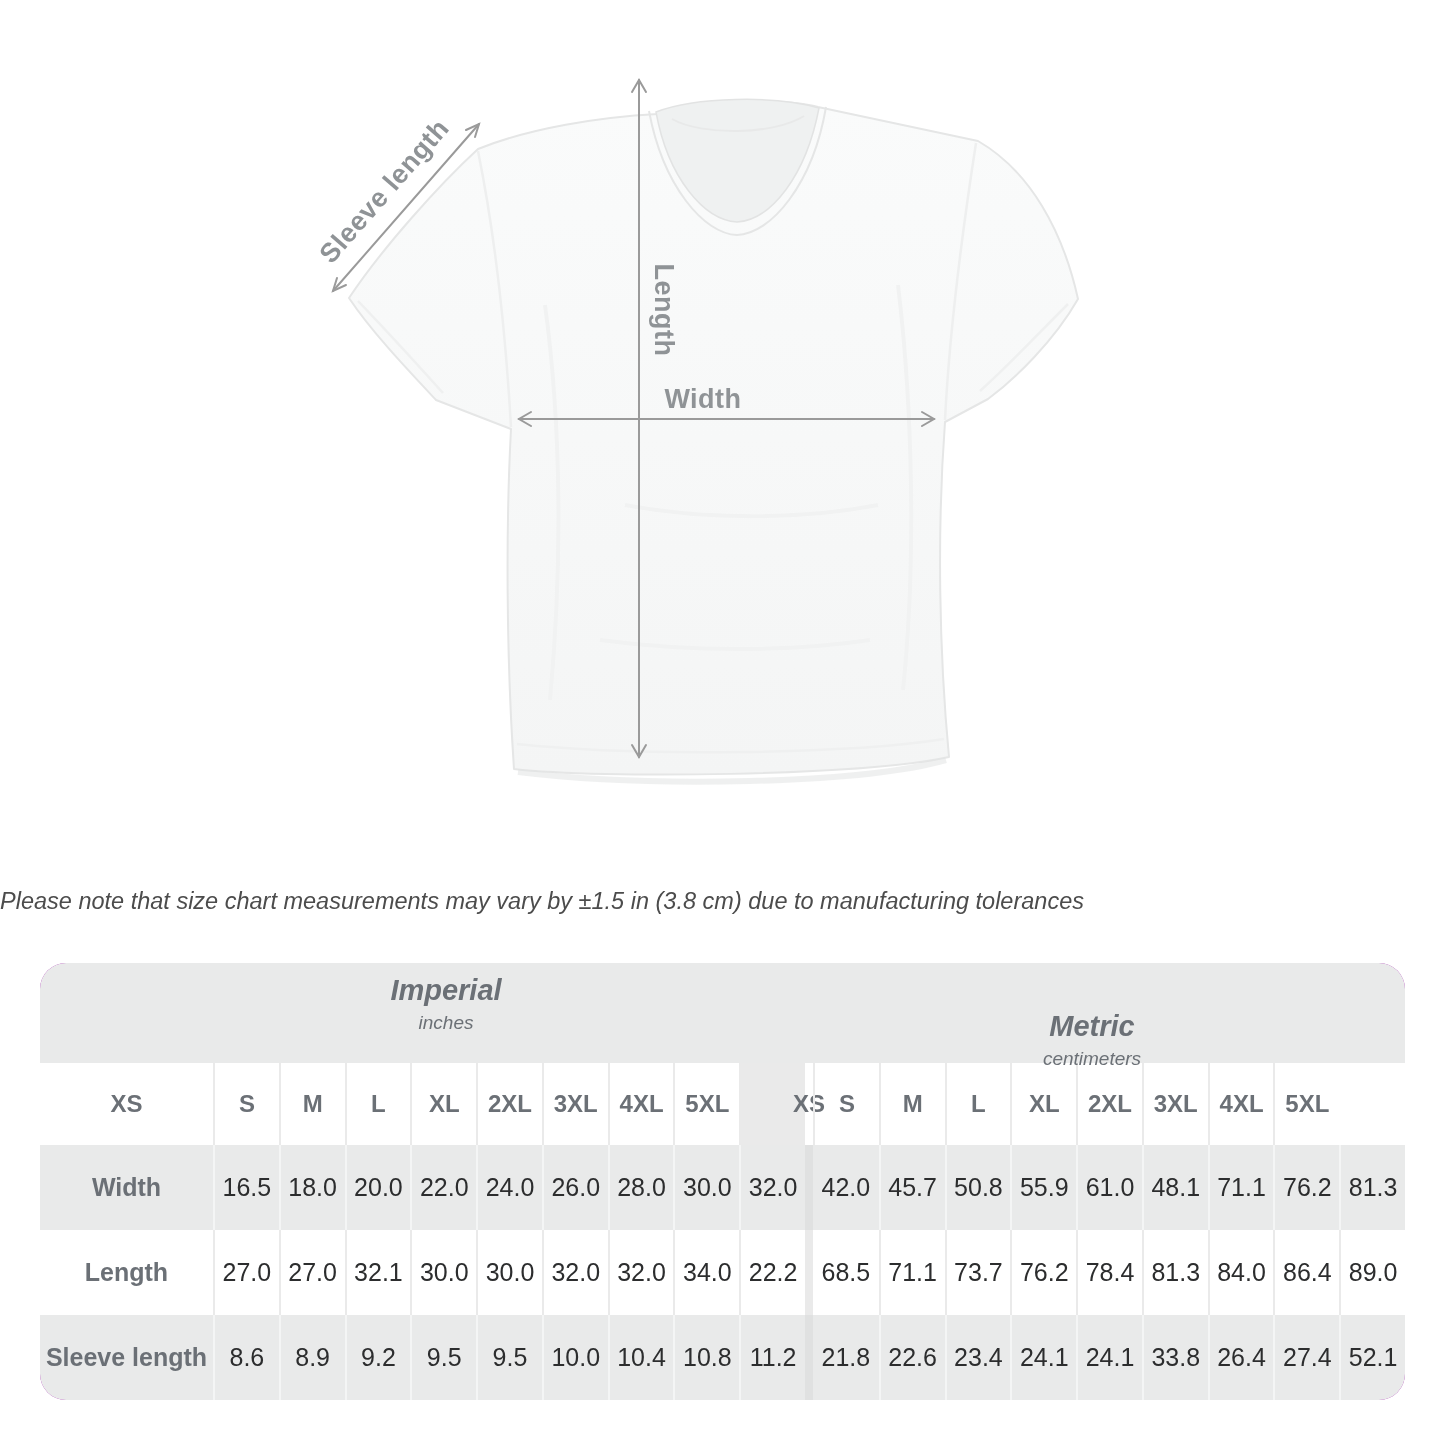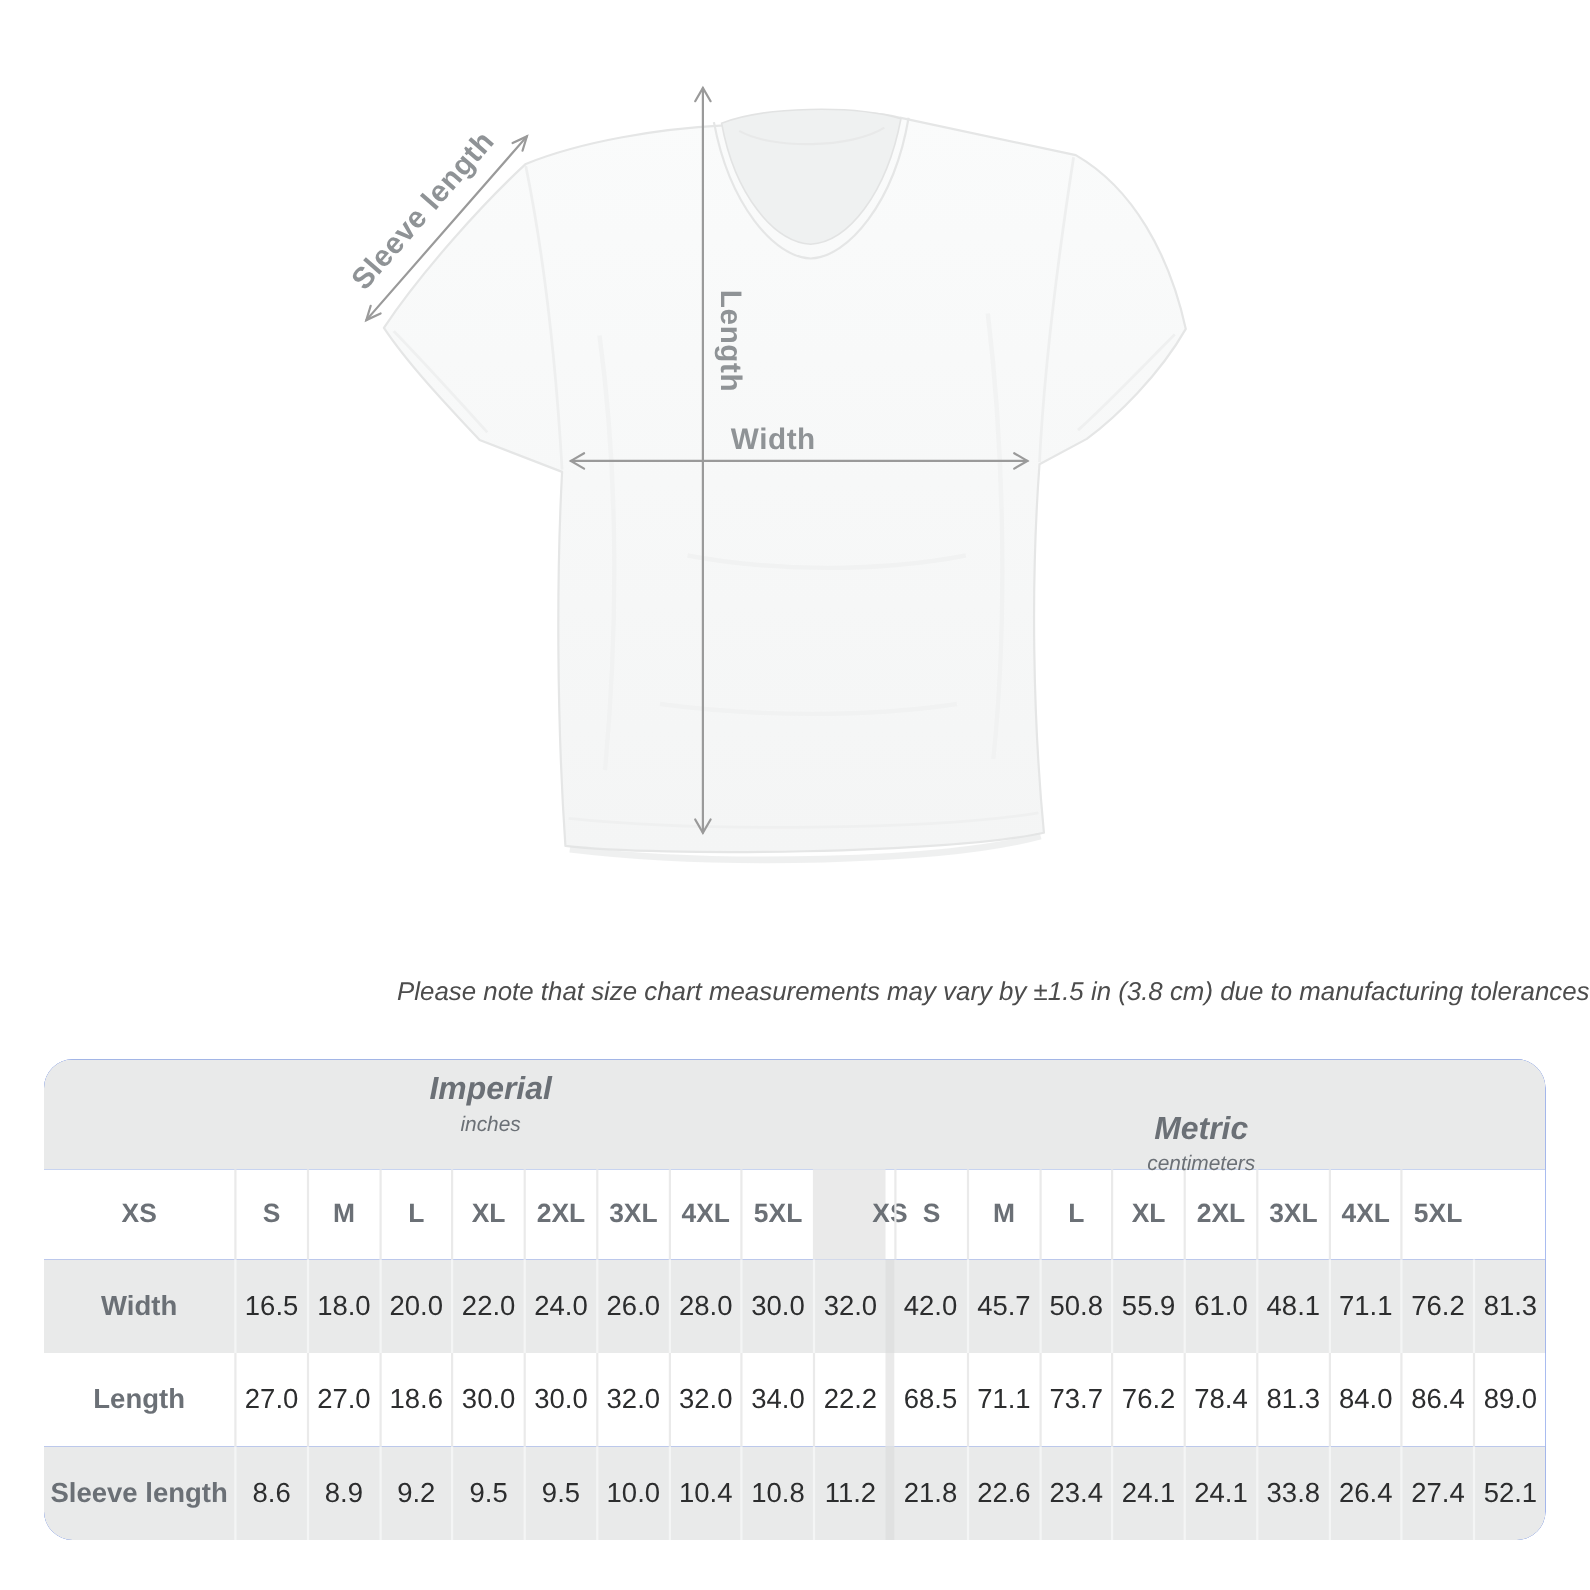--- a/index.html
+++ b/index.html
@@ -3,24 +3,24 @@
 <meta charset="utf-8">
 <style>
   html,body{margin:0;padding:0;background:#ffffff;}
   .page{position:relative;width:1445px;height:1445px;background:#ffffff;overflow:hidden;
         font-family:"Liberation Sans", sans-serif;}
   .diagram{position:absolute;left:0;top:0;width:1445px;height:840px;}
   .diagram text{font-family:"Liberation Sans", sans-serif;}
   .dim-label{font-size:27px;font-weight:bold;fill:#8f9396;letter-spacing:.5px;}
   .title{position:absolute;left:0;top:846px;width:100%;margin:0;text-align:center;
          font-size:37px;font-weight:bold;color:#3b3b3b;}
-  .subtitle{position:absolute;left:0;top:888px;width:100%;margin:0;text-align:right;
+  .subtitle{position:absolute;left:0;top:888px;width:100%;margin:0;text-align:left;
             font-size:23.5px;font-style:italic;color:#4c4c4c;}
   .size-table{position:absolute;left:40px;top:963px;width:1365px;height:437px;
-              border-radius:26px;overflow:hidden;background:#1d4ed8;}
+              border-radius:26px;overflow:hidden;background:#a21caf;}
   .band{position:relative;height:100px;background:#e9eaea;}
   .group{position:absolute;top:11px;transform:translateX(-50%);text-align:center;color:#6b7076;}
   .g-imperial{left:406px;}
   .g-metric{left:1052px;margin-top:36px;}
   .group-label{font-size:29px;font-weight:bold;font-style:italic;}
   .group-unit{font-size:19px;font-style:italic;margin-top:5px;}
   .trow{display:grid;grid-template-columns:173px repeat(9,1fr) 8px repeat(9,1fr);}
   .thead{height:82px;}
   .tdata{height:85px;}
   .row-white{background:#ffffff;}
@@ -162,21 +162,21 @@
           <div class="tcell value">61.0</div>
           <div class="tcell value">48.1</div>
           <div class="tcell value">71.1</div>
           <div class="tcell value">76.2</div>
           <div class="tcell value">81.3</div>
         </div>
         <div class="trow tdata row-white">
           <div class="tcell row-label">Length</div>
           <div class="tcell value">27.0</div>
           <div class="tcell value">27.0</div>
-          <div class="tcell value">18.6</div>
+          <div class="tcell value">32.1</div>
           <div class="tcell value">30.0</div>
           <div class="tcell value">30.0</div>
           <div class="tcell value">32.0</div>
           <div class="tcell value">32.0</div>
           <div class="tcell value">34.0</div>
           <div class="tcell value">22.2</div>
           <div class="tcell gdiv"></div>
           <div class="tcell value">68.5</div>
           <div class="tcell value">71.1</div>
           <div class="tcell value">73.7</div>

